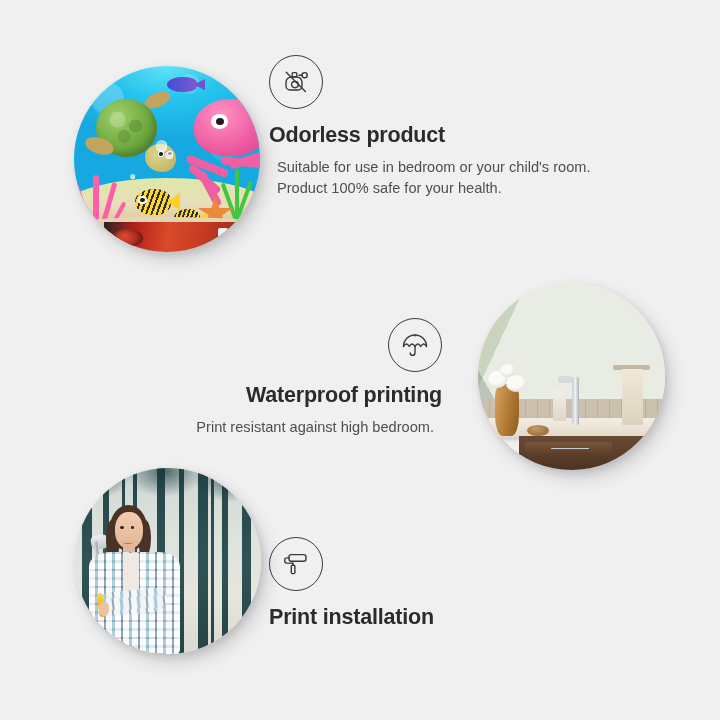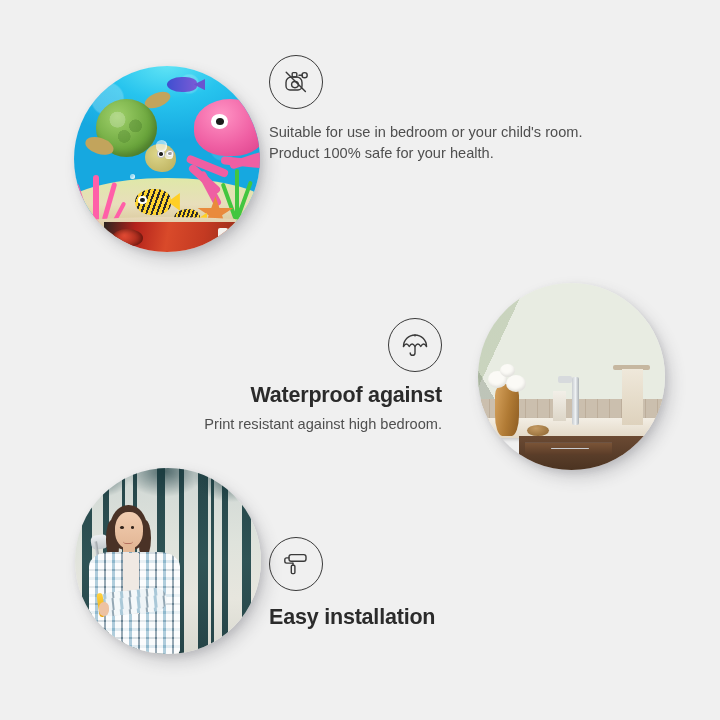--- a/index.html
+++ b/index.html
@@ -367,21 +367,21 @@
     border:1.6px solid #3a3a3a;
     display:flex;align-items:center;justify-content:center;
     box-sizing:border-box;
   }
   .feat-title{
     font-size:21.5px;font-weight:bold;color:#2b2b2b;
     letter-spacing:-.2px;margin:0;line-height:1.25;
     white-space:nowrap;
   }
   .feat-desc{
-    font-size:14.6px;color:#4f4f4f;line-height:1.45;margin:0;
+    font-size:14.6px;color:#4f4f4f;line-height:1.45;margin:8px;
   }
 
   #f1{left:269px;top:55px;width:340px;}
   #f1 .feat-icon{margin-bottom:13px;}
   #f1 .feat-title{margin-bottom:6px;}
   #f1 .feat-desc{max-width:325px;}
 
   #f2{left:160px;top:318px;width:282px;text-align:right;}
   #f2 .icon-wrap{display:flex;justify-content:flex-end;margin-bottom:10px;}
   #f2 .feat-title{margin-bottom:5px;}
@@ -455,35 +455,36 @@
     <div class="feat-icon">
       <svg width="32" height="32" viewBox="0 0 32 32" fill="none" stroke="#3a3a3a" stroke-width="1.4" stroke-linecap="round" stroke-linejoin="round">
         <path d="M11.5 11 h5 a5.5 5.5 0 0 1 5.5 5.5 v3.5 a4 4 0 0 1 -4 4 h-8 a4 4 0 0 1 -4 -4 v-3.5 a5.5 5.5 0 0 1 5.5 -5.5 z"></path>
         <rect x="12.2" y="6.6" width="4.6" height="4.4" rx="1"></rect>
         <path d="M19 9.2 h3.4"></path>
         <circle cx="24.6" cy="9.2" r="2.6"></circle>
         <ellipse cx="15" cy="18.6" rx="3.4" ry="3.1"></ellipse>
         <path d="M6.2 6.2 L25.4 25.4"></path>
       </svg>
     </div>
+    <p class="feat-title">Odorless product</p>
     <p class="feat-desc">Suitable for use in bedroom or your child's room. Product 100% safe for your health.</p>
   </div>
 
   <div class="feature" id="f2">
     <div class="icon-wrap">
       <div class="feat-icon">
         <svg width="32" height="32" viewBox="0 0 32 32" fill="none" stroke="#3a3a3a" stroke-width="1.4" stroke-linecap="round" stroke-linejoin="round">
           <path d="M4.5 17.5 a11.5 11.5 0 0 1 23 0"></path>
           <path d="M4.5 17.5 c1.9 -3.4 3.9 -3.4 5.75 0 c1.9 -3.4 3.9 -3.4 5.75 0 c1.9 -3.4 3.9 -3.4 5.75 0 c1.9 -3.4 3.9 -3.4 5.75 0"></path>
           <path d="M16 6 v0.9"></path>
           <path d="M16 17.5 v6.4 a2.4 2.4 0 0 1 -4.8 0"></path>
         </svg>
       </div>
     </div>
-    <p class="feat-title">Waterproof against</p>
+    <p class="feat-title">Waterproof printing</p>
     <p class="feat-desc">Print resistant against high bedroom.</p>
   </div>
 
   <div class="medallion" id="m2">
     <div class="scene">
       <div class="bath-wall"></div>
       <div class="tile-band"></div>
       <div class="counter"></div>
       <div class="vanity">
         <div class="drawer"></div>
@@ -541,16 +542,16 @@
 
   <div class="feature" id="f3">
     <div class="feat-icon">
       <svg width="32" height="32" viewBox="0 0 32 32" fill="none" stroke="#3a3a3a" stroke-width="1.4" stroke-linecap="round" stroke-linejoin="round">
         <rect x="9" y="6.6" width="17" height="6.6" rx="2.2"></rect>
         <path d="M9 9.9 H6.6 a1.8 1.8 0 0 0 -1.8 1.8 v1.6 a1.8 1.8 0 0 0 1.8 1.8 h6.2"></path>
         <path d="M13 15.1 v2.2"></path>
         <rect x="11.3" y="17.3" width="3.6" height="8.3" rx="1.1"></rect>
       </svg>
     </div>
-    <p class="feat-title">Easy installation</p>
+    <p class="feat-title">Print installation</p>
   </div>
 
 </div>
 
 </body></html>

